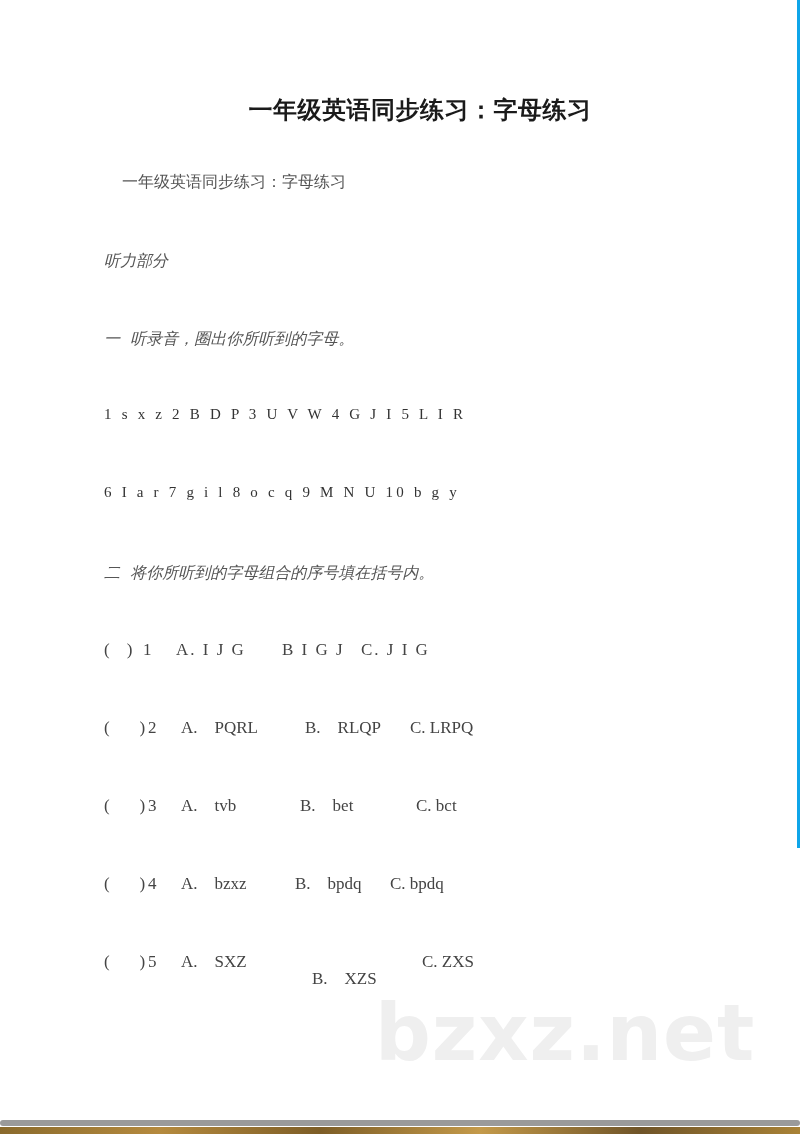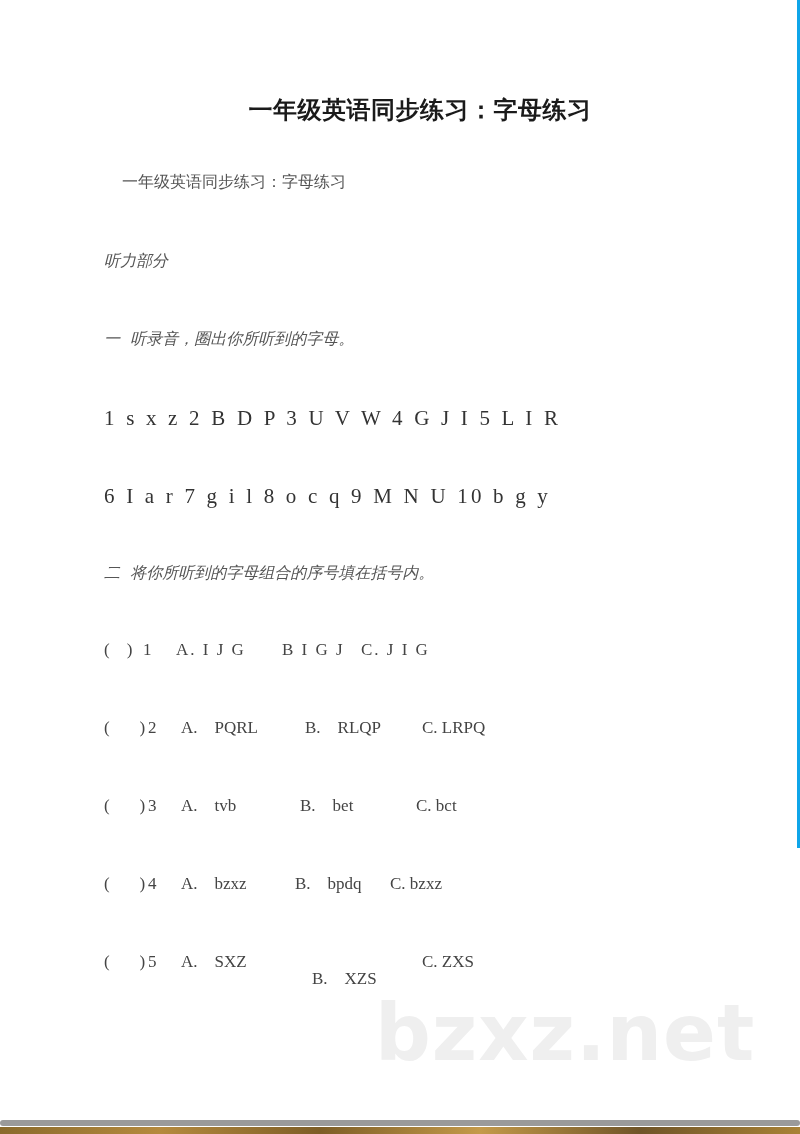--- a/index.html
+++ b/index.html
@@ -16,21 +16,21 @@
   .title {
     position: absolute; left: 0; width: 840px; top: 94px; text-align: center;
     font-family: "DejaVu Sans", sans-serif; font-weight: bold; font-size: 24px;
     color: #1a1a1a; letter-spacing: 0.5px;
   }
   .line {
     position: absolute; left: 104px; font-size: 17px; color: #444; white-space: pre;
   }
   .subtitle { left: 122px; top: 172px; font-family: "DejaVu Sans", sans-serif; font-size: 16px; color:#555; }
   .cjk { font-family: "DejaVu Sans", sans-serif; font-size: 16px; color:#555;font-style:italic; }
-  .letters { letter-spacing: 3.2px; font-size: 21px; color:#333; }
+  .letters { letter-spacing: 3.2px; font-size: 15px; color:#333; }
   .q { position: absolute; left: 104px; font-size: 17px; color:#444; }
   .q span { position: absolute; white-space: pre; }
   .watermark {
     position: absolute; left: 375px; top: 988px;
     font-family: "DejaVu Sans", sans-serif; font-weight: bold; font-size: 78px;
     color: #efefef; letter-spacing: 1px;
   }
   .hscroll {
     position: absolute; left: 0; top: 1120px; width: 800px; height: 6px;
     background: #9a9a9a; border-radius: 3px;
@@ -57,35 +57,35 @@
     <span style="left:39px;">1</span>
     <span style="left:72px; letter-spacing:2px;">A. I J G</span>
     <span style="left:178px; letter-spacing:2px;">B I G J</span>
     <span style="left:257px; letter-spacing:2px;text-align:right;">C. J I G</span>
   </div>
   <div class="q" style="top:718px;">
     <span style="left:0;">(       )</span>
     <span style="left:44px;">2</span>
     <span style="left:77px;">A.    PQRL</span>
     <span style="left:201px;">B.    RLQP</span>
-    <span style="left:318px;">C. LRPQ</span>
+    <span style="left:306px;">C. LRPQ</span>
   </div>
   <div class="q" style="top:796px;">
     <span style="left:0;">(       )</span>
     <span style="left:44px;">3</span>
     <span style="left:77px;">A.    tvb</span>
     <span style="left:196px;">B.    bet</span>
     <span style="left:312px;">C. bct</span>
   </div>
   <div class="q" style="top:874px;">
     <span style="left:0;">(       )</span>
     <span style="left:44px;">4</span>
     <span style="left:77px;">A.    bzxz</span>
     <span style="left:191px;">B.    bpdq</span>
-    <span style="left:286px;">C. bzxz</span>
+    <span style="left:286px;">C. bpdq</span>
   </div>
   <div class="q" style="top:952px;">
     <span style="left:0;">(       )</span>
     <span style="left:44px;">5</span>
     <span style="left:77px;">A.    SXZ</span>
     <span style="left:208px;margin-top:17px;">B.    XZS</span>
     <span style="left:318px;">C. ZXS</span>
   </div>
 
   <div class="watermark">bzxz.net</div>

